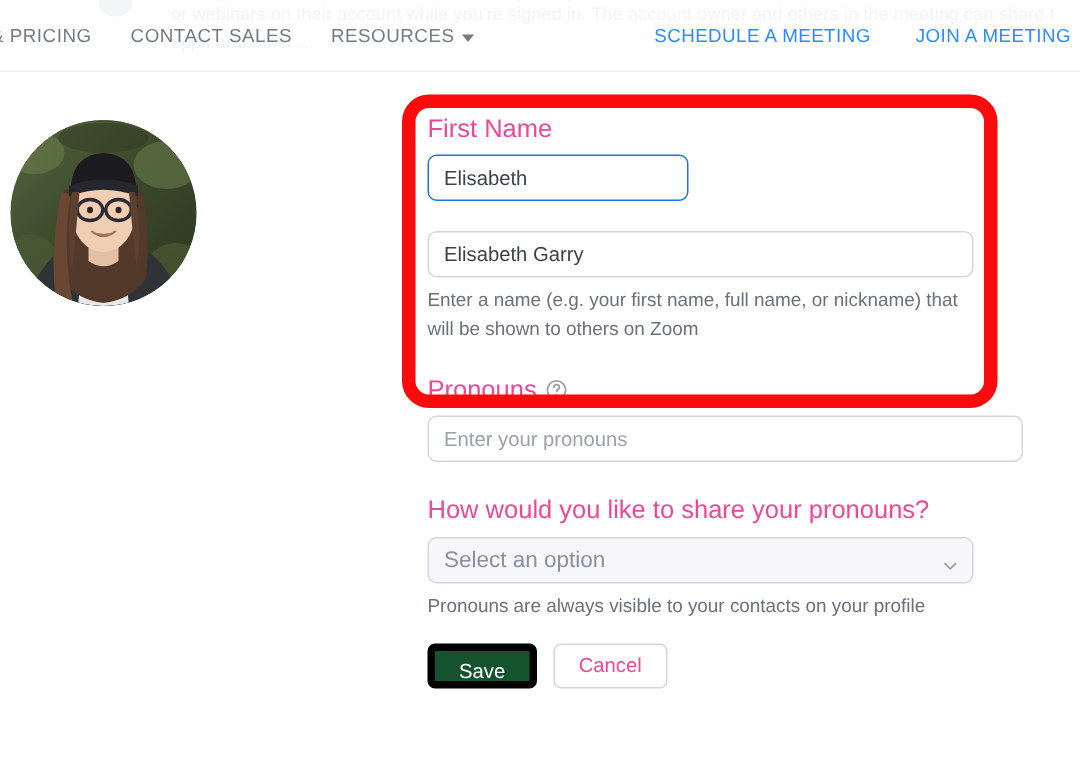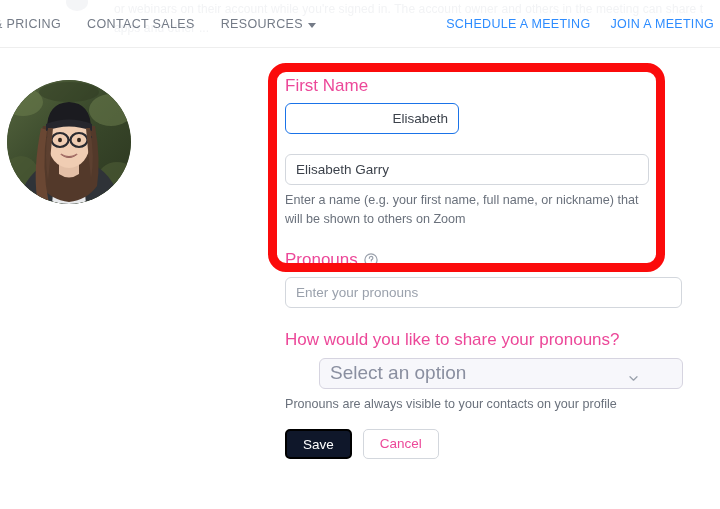--- a/index.html
+++ b/index.html
@@ -58,21 +58,21 @@
     display: flex;
     align-items: center;
     gap: 26px;
     white-space: nowrap;
   }
   .nav-right {
     position: absolute;
     right: 6px; top: 17px;
     display: flex;
     align-items: center;
-    gap: 20px;
+    gap: 30px;
     white-space: nowrap;
   }
   .nav-item {
     font-size: 12.5px;
     color: #747b87;
     letter-spacing: .35px;
     text-decoration: none;
     cursor: pointer;
     display: inline-flex;
     align-items: center;
@@ -130,21 +130,20 @@
     padding: 0 10px;
     font-family: "Liberation Sans", sans-serif;
     font-size: 13.5px;
     color: #3c424b;
     background: #ffffff;
     outline: none;
   }
   .text-input::placeholder { color: #9aa1ac; }
   .text-input.focused {
     border: 1.6px solid #1a73e8;
-    text-align: right;
   }
 
   .helper {
     font-size: 12.6px;
     color: #6a717c;
     line-height: 1.45;
     margin-top: 6px;
     max-width: 356px;
   }
   .block-lg { margin-top: 20px; }
@@ -164,25 +163,24 @@
   .select-wrap { position: relative; width: 364px; }
   .select-box {
     width: 100%;
     height: 31px;
     border: 1px solid #d6d4e0;
     border-radius: 6px;
     background: #f7f7fb;
     display: flex;
     align-items: center;
     padding: 0 10px;
-    font-size: 19px;
+    font-size: 15px;
     color: #8a8fa0;
     cursor: pointer;
     user-select: none;
-    margin-left: 34px;
   }
   .chevron {
     position: absolute;
     right: 11px; top: 11px;
     width: 9px; height: 9px;
   }
 
   
   .buttons {
     display: flex;
@@ -193,23 +191,23 @@
     font-family: "Liberation Sans", sans-serif;
     font-size: 13.5px;
     height: 30px;
     border-radius: 5px;
     cursor: pointer;
     padding: 0 16px;
     line-height: 28px;
     text-align: center;
   }
   .btn-primary {
-    background: #0f172a;
+    background: #14532d;
     color: #ffffff;
-    border: 2px solid #000000;
+    border: 5px solid #000000;
     min-width: 62px;
   }
   .btn-secondary {
     background: #ffffff;
     color: #ec4899;
     border: 1px solid #d3d7dd;
     min-width: 74px;
   }
 
   

